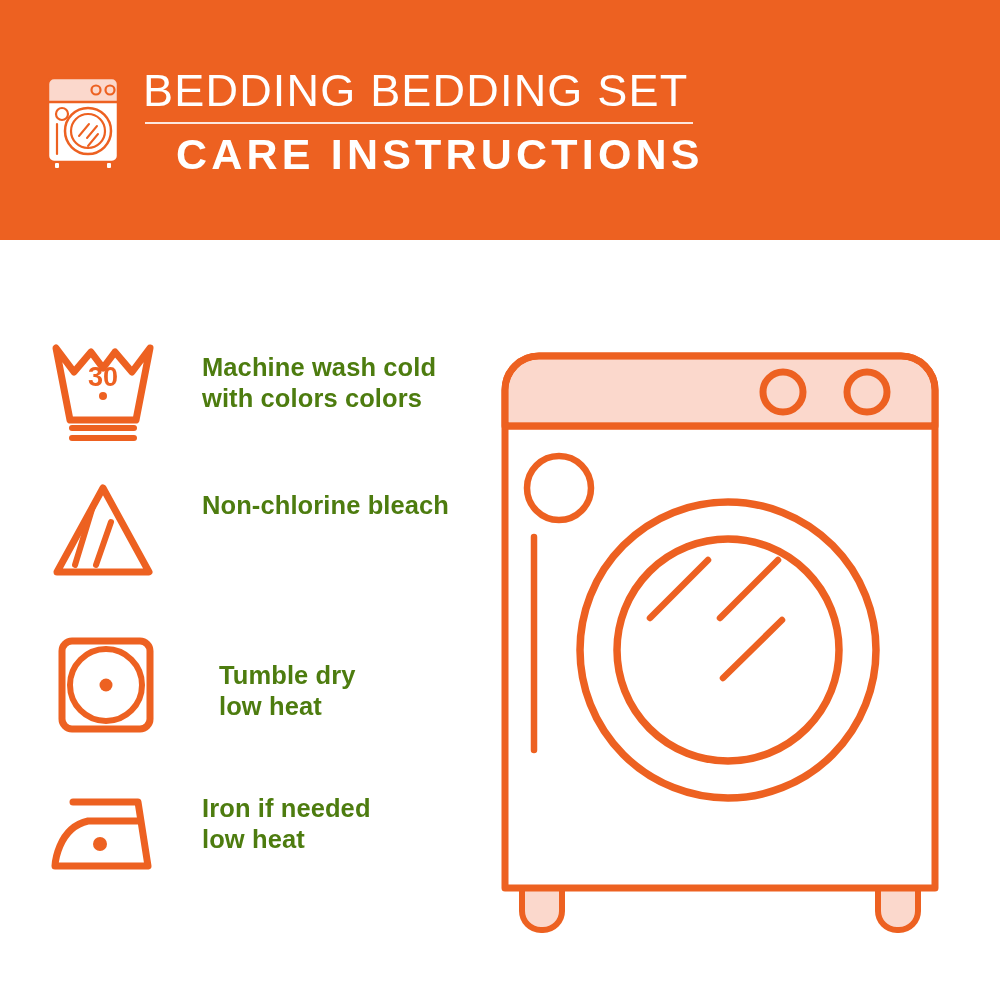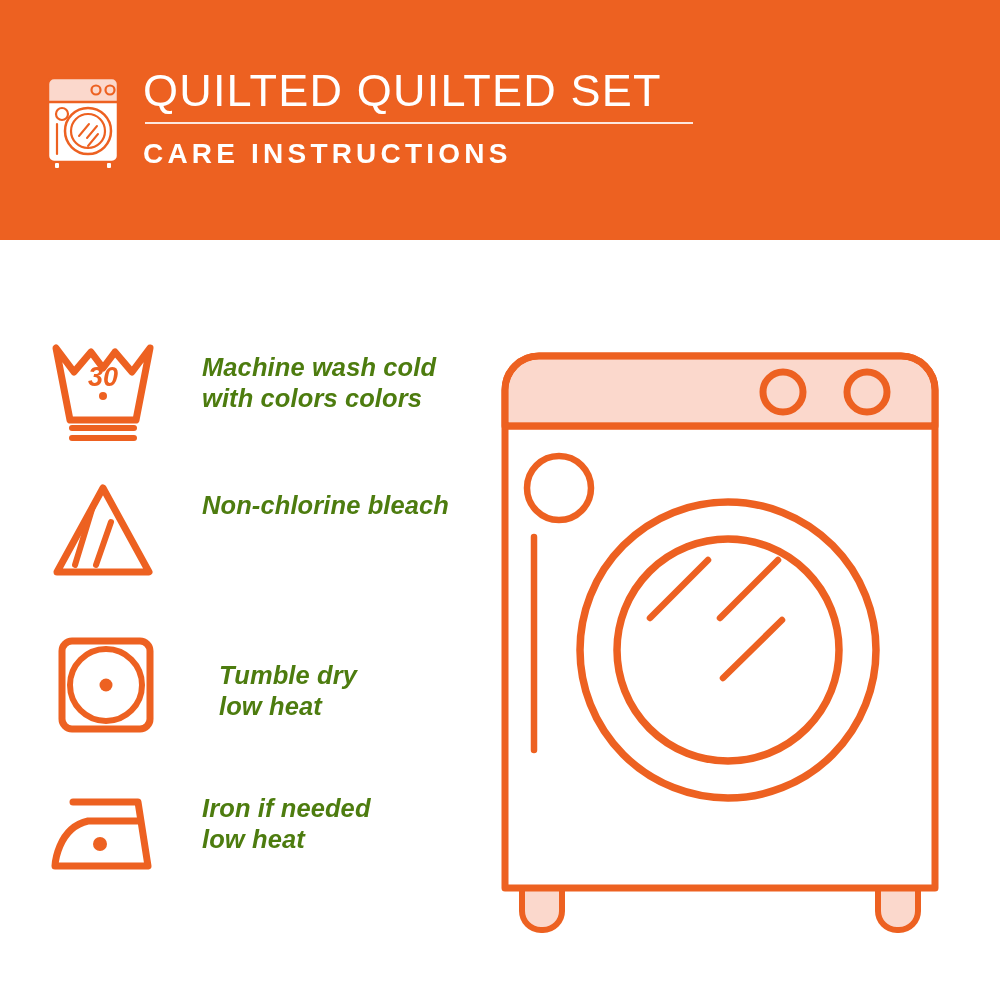--- a/index.html
+++ b/index.html
@@ -35,29 +35,30 @@
     white-space: nowrap;
     font-stretch: condensed;
   }
   .title-rule {
     width: 548px; height: 2px;
     background: rgba(255,255,255,0.85);
     margin: 6px 0 5px 2px;
   }
   .title-sub {
     color: #ffffff;
-    font-size: 28px;
+    font-size: 43px;
     font-weight: 700;
     letter-spacing: 4.2px;
     line-height: 50px;
     white-space: nowrap;
+    margin-left: 33px;
   }
 
   
-  .care-list { position: absolute; left: 0; top: 240px; width: 500px; height: 760px; font-style: italic; }
+  .care-list { position: absolute; left: 0; top: 240px; width: 500px; height: 760px; }
   .care-row { position: absolute; left: 0; width: 500px; display: flex; align-items: flex-start; }
   .care-row .sym { position: absolute; display: block; }
   .care-text {
     position: absolute;
     color: #4d7c0f;
     font-size: 25.5px;
     font-weight: 600;
     line-height: 31px;
     letter-spacing: 0.1px;
   }
@@ -94,21 +95,21 @@
         <circle cx="44" cy="57" r="17" fill="none" stroke="#ED6121" stroke-width="2.2"></circle>
         <line x1="35" y1="62" x2="45" y2="50" stroke="#ED6121" stroke-width="2" stroke-linecap="round"></line>
         <line x1="43" y1="64" x2="53" y2="52" stroke="#ED6121" stroke-width="2" stroke-linecap="round"></line>
         <line x1="44" y1="72" x2="54" y2="60" stroke="#ED6121" stroke-width="2" stroke-linecap="round"></line>
         <rect x="10" y="88" width="6" height="7" rx="2" fill="#FFFFFF" stroke="#ED6121" stroke-width="2"></rect>
         <rect x="62" y="88" width="6" height="7" rx="2" fill="#FFFFFF" stroke="#ED6121" stroke-width="2"></rect>
       </svg>
     </div>
 
     <div class="header-text">
-      <div class="title-main">QUILTED QUILTED SET</div>
+      <div class="title-main">BEDDING BEDDING SET</div>
       <div class="title-rule"></div>
       <div class="title-sub">CARE INSTRUCTIONS</div>
     </div>
   </div>
 
   <div class="care-list">
 
     <div class="care-row row1">
       <div class="sym" style="left:48px; top:0;">
         <svg width="110" height="105" viewBox="0 0 110 105">

